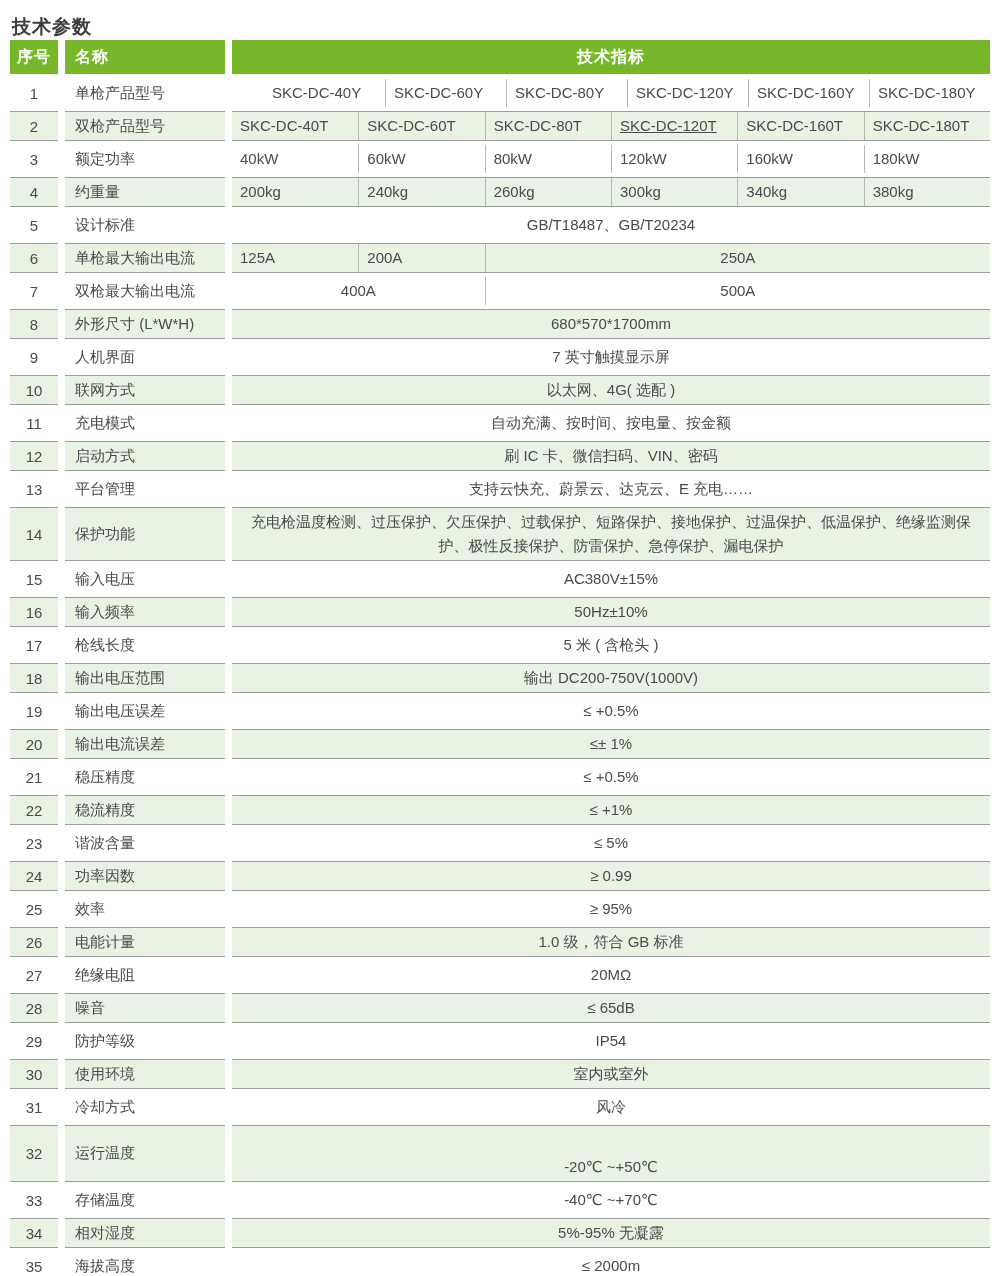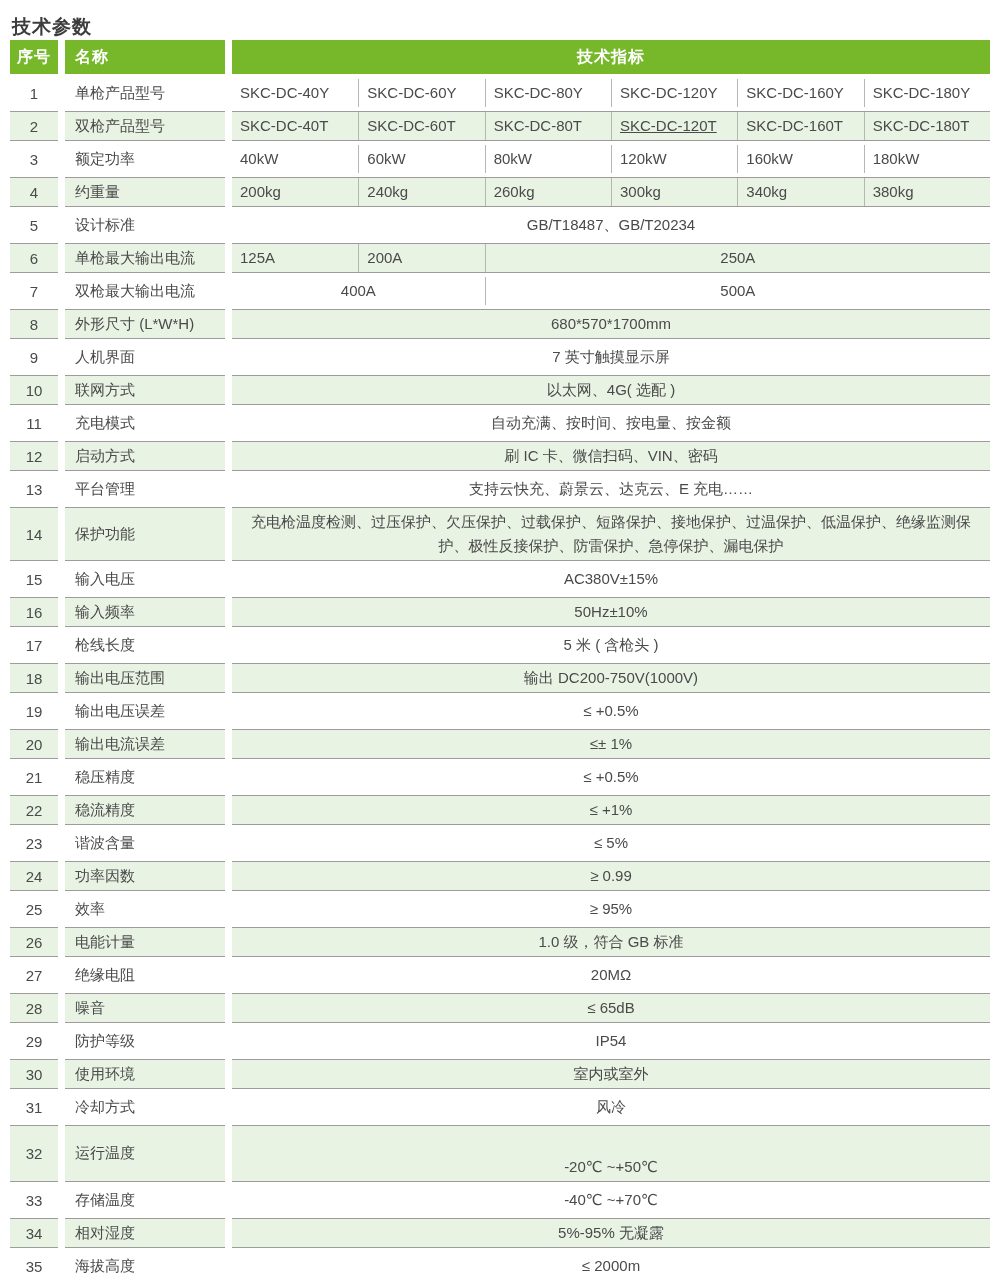--- a/index.html
+++ b/index.html
@@ -79,21 +79,21 @@
     <div class="col-gap"></div>
     <div class="cell-values">技术指标</div>
   </div>
   <div id="table-rows">
       <div class="row data">
         <div class="cell-no">1</div>
         <div class="col-gap"></div>
         <div class="cell-name">单枪产品型号</div>
         <div class="col-gap"></div>
         <div class="cell-values">
-          <div class="vcell left" style="width: 16.6667%;">SKC-DC-40Y</div>
+          <div class="vcell left" style="width: 16.6667%; margin-left: 32px;">SKC-DC-40Y</div>
           <div class="vcell divided left" style="width: 16.6667%;">SKC-DC-60Y</div>
           <div class="vcell divided left" style="width: 16.6667%;">SKC-DC-80Y</div>
           <div class="vcell divided left" style="width: 16.6667%;">SKC-DC-120Y</div>
           <div class="vcell divided left" style="width: 16.6667%;">SKC-DC-160Y</div>
           <div class="vcell divided left" style="width: 16.6667%;">SKC-DC-180Y</div>
         </div>
       </div>
       <div class="row data even">
         <div class="cell-no">2</div>
         <div class="col-gap"></div>

